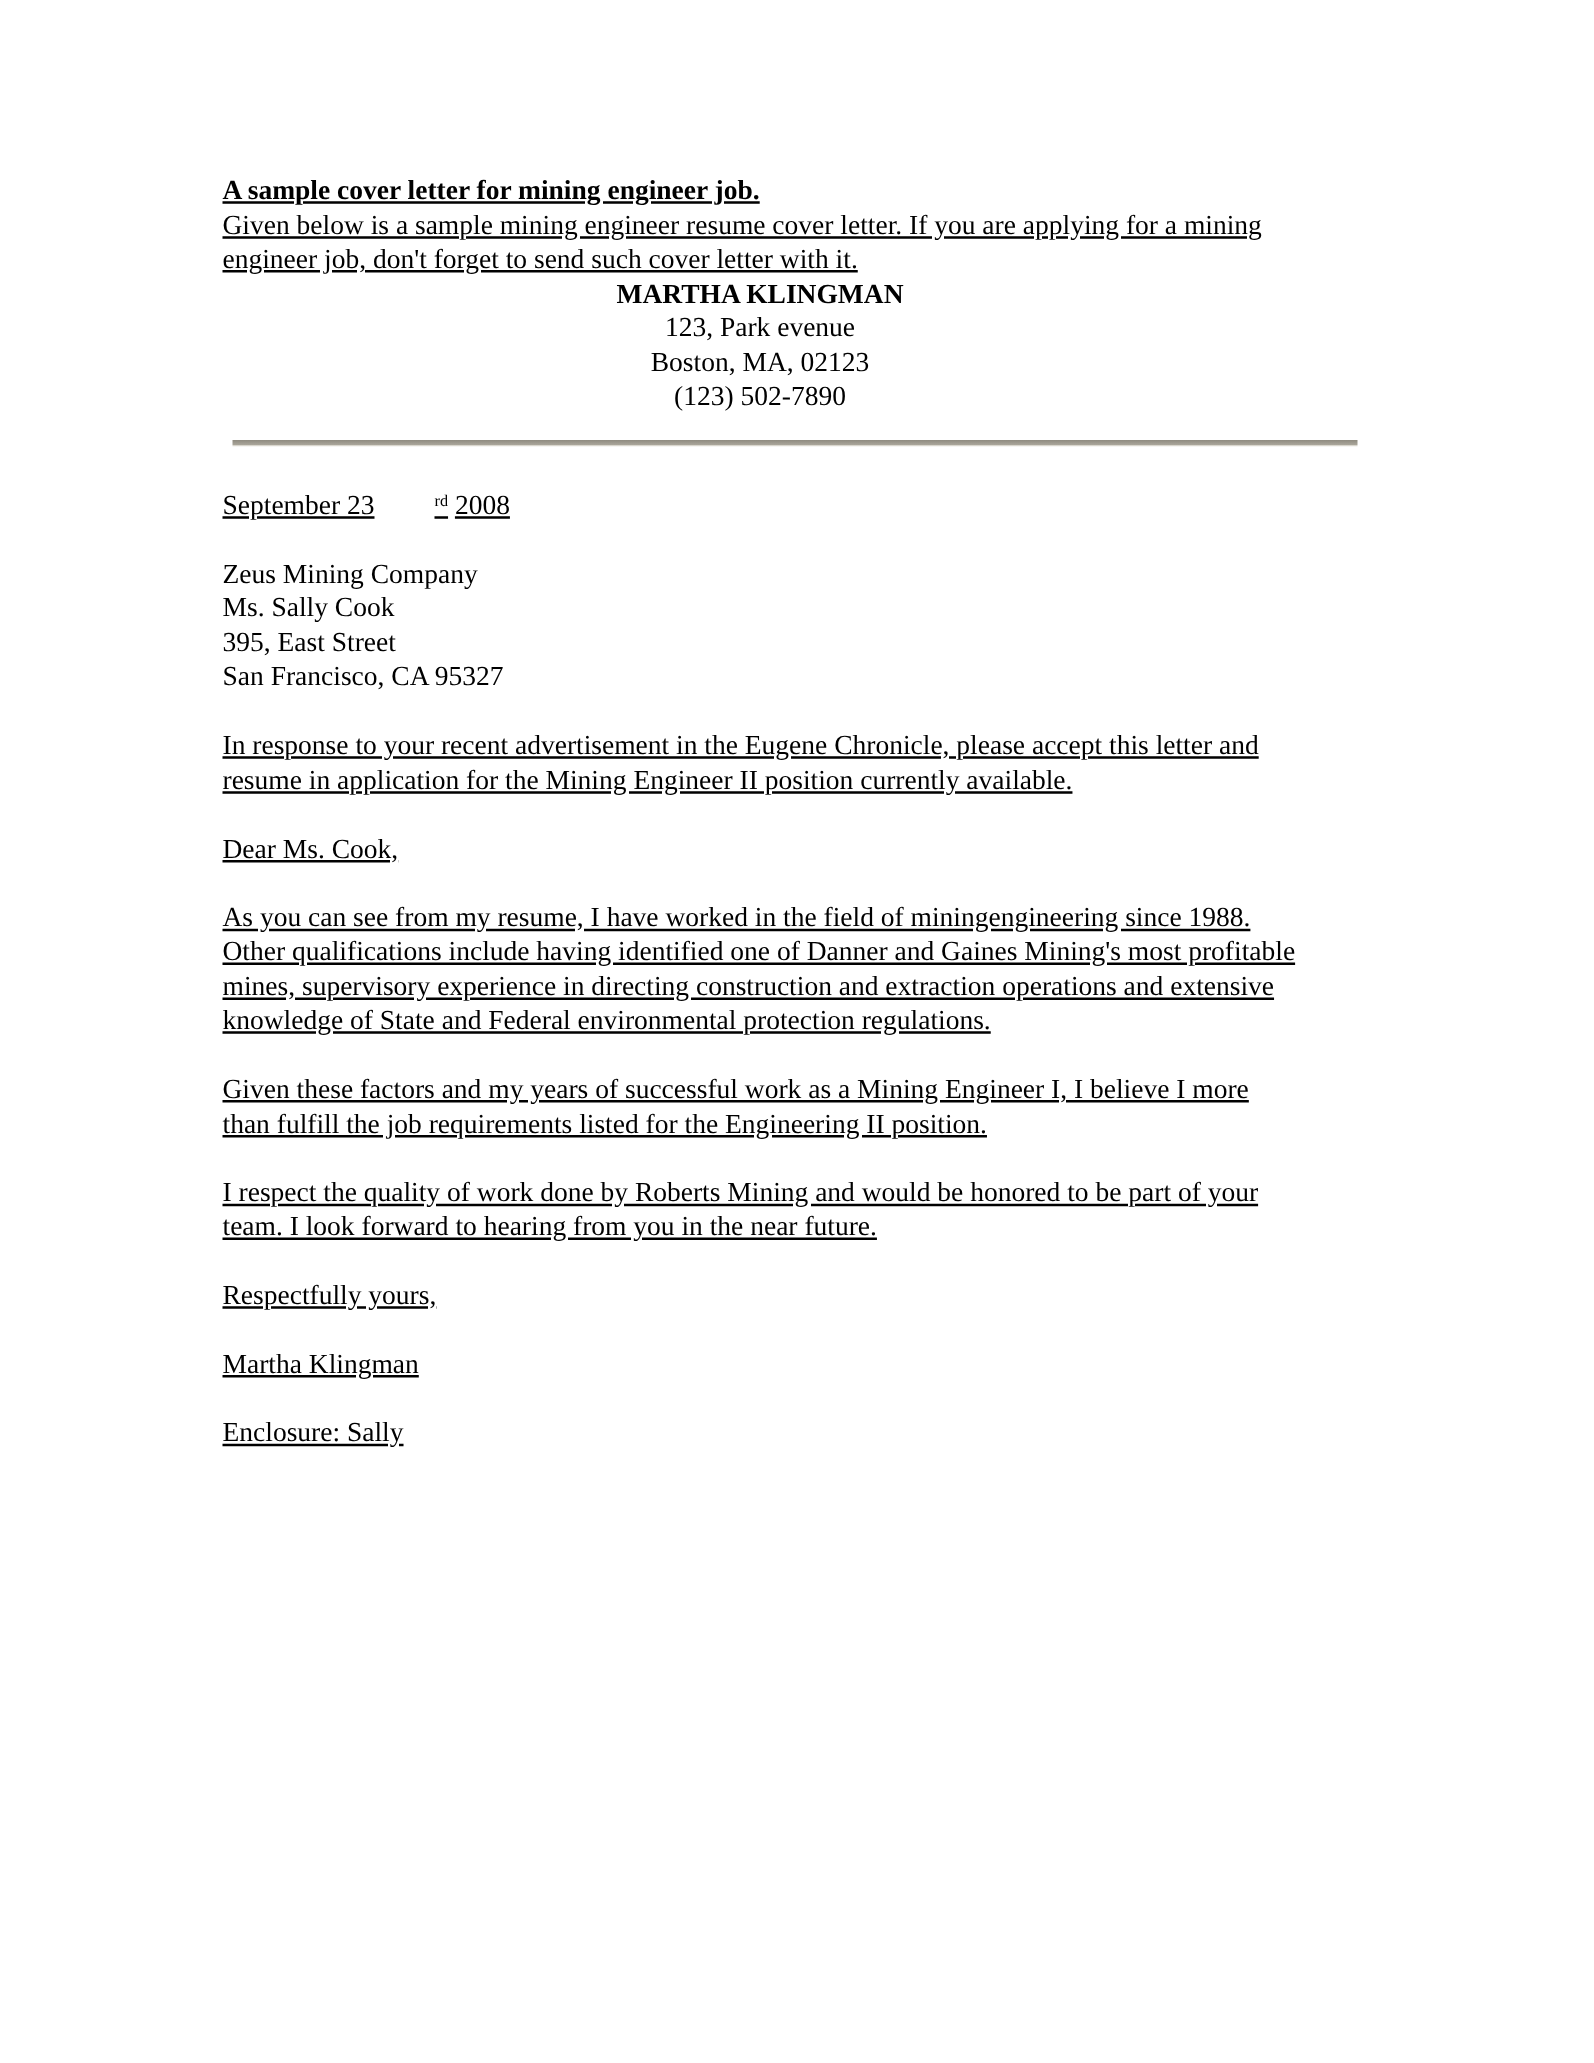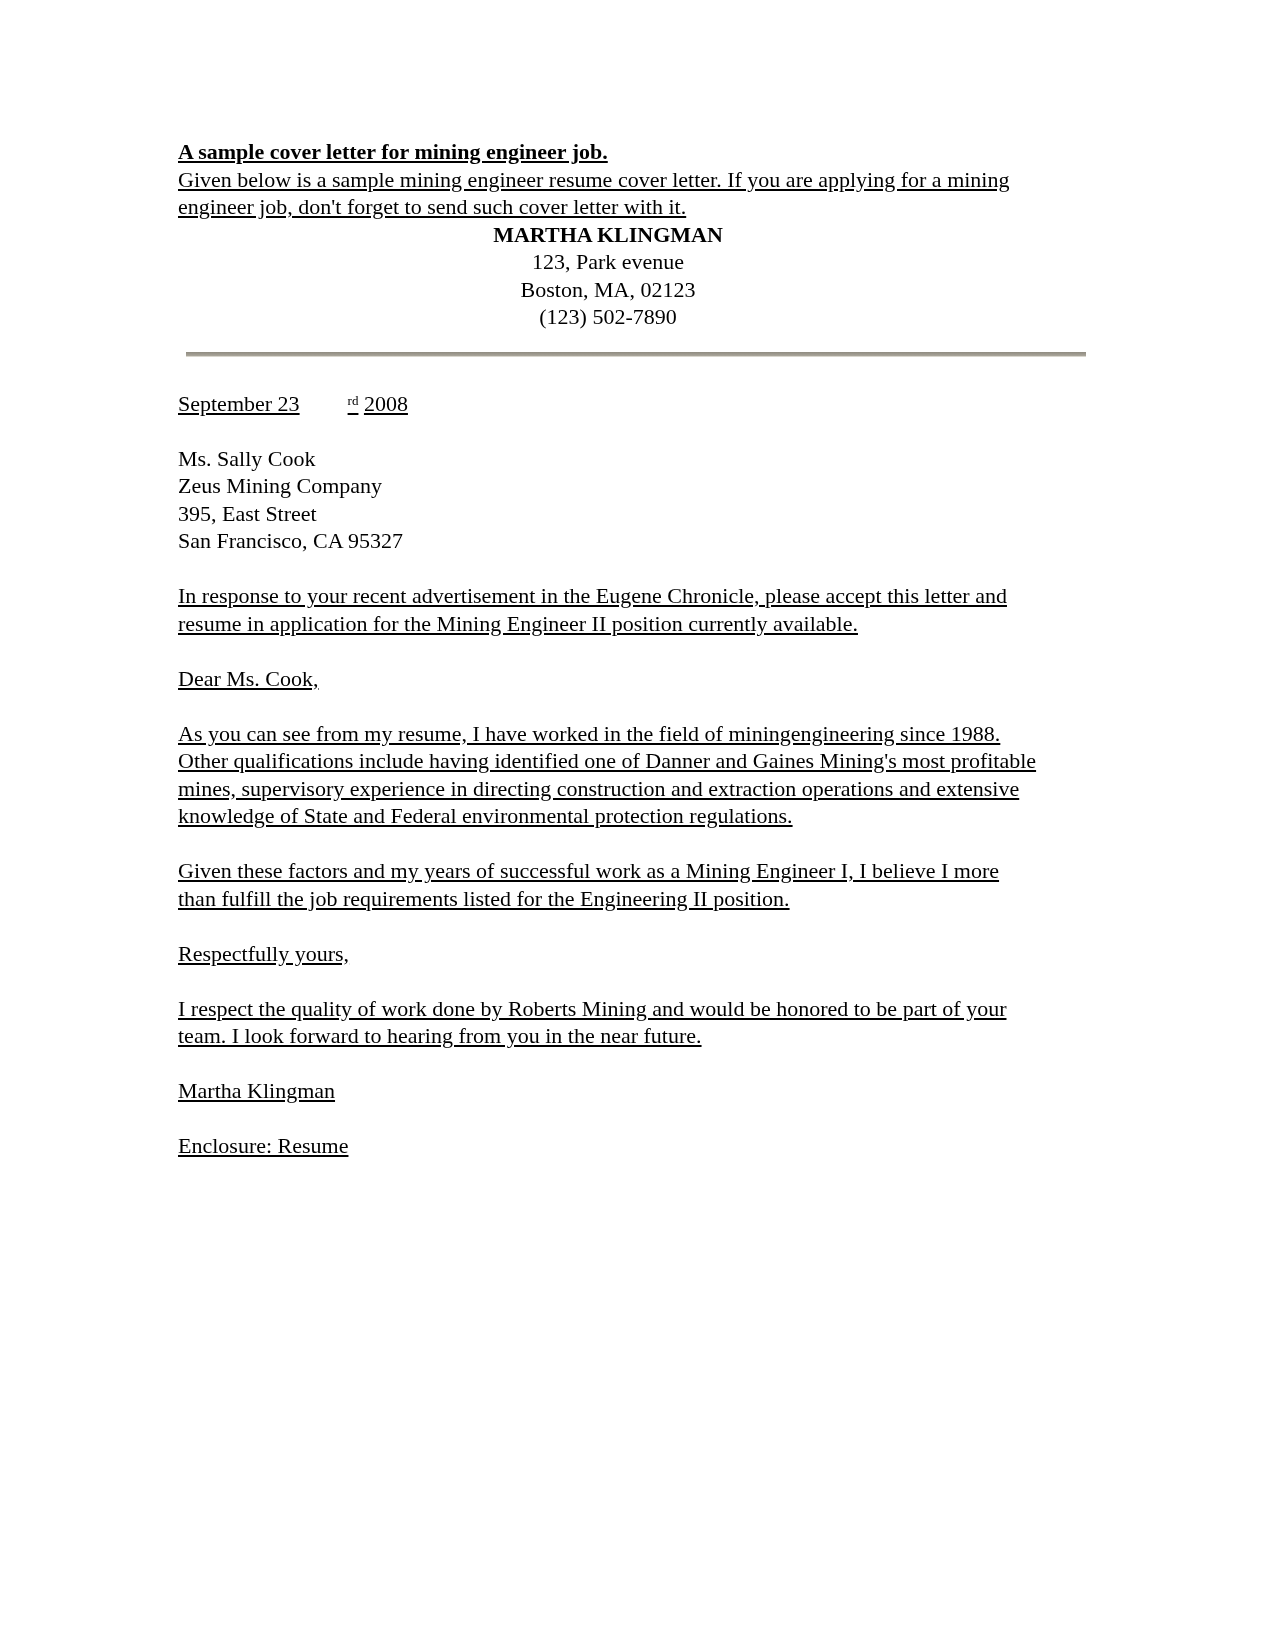--- a/index.html
+++ b/index.html
@@ -67,36 +67,36 @@
       <div>123, Park evenue</div>
       <div>Boston, MA, 02123</div>
       <div>(123) 502-7890</div>
     </div>
 
     <div class="divider"></div>
 
     <p><span>September 23</span><sup class="ord">rd</sup><span class="date-year">2008</span></p>
 
     <div style="margin-bottom:27.5px;">
+      <div>Zeus Mining Company</div>
       <div>Ms. Sally Cook</div>
-      <div>Zeus Mining Company</div>
       <div>395, East Street</div>
       <div>San Francisco, CA 95327</div>
     </div>
 
     <p>In response to your recent advertisement in the Eugene Chronicle, please accept this letter and resume in application for the Mining Engineer II position currently available.</p>
 
     <p>Dear Ms. Cook,</p>
 
     <p>As you can see from my resume, I have worked in the field of miningengineering since 1988. Other qualifications include having identified one of Danner and Gaines Mining's most profitable mines, supervisory experience in directing construction and extraction operations and extensive knowledge of State and Federal environmental protection regulations.</p>
 
     <p>Given these factors and my years of successful work as a Mining Engineer I, I believe I more than fulfill the job requirements listed for the Engineering II position.</p>
 
+    <p>I respect the quality of work done by Roberts Mining and would be honored to be part of your team. I look forward to hearing from you in the near future.</p>
+
     <p>Respectfully yours,</p>
-
-    <p>I respect the quality of work done by Roberts Mining and would be honored to be part of your team. I look forward to hearing from you in the near future.</p>
 
     <p>Martha Klingman</p>
 
-    <p>Enclosure: Resume</p>
+    <p>Enclosure: Sally</p>
 
   </div>
 </div>
 
 </body></html>

